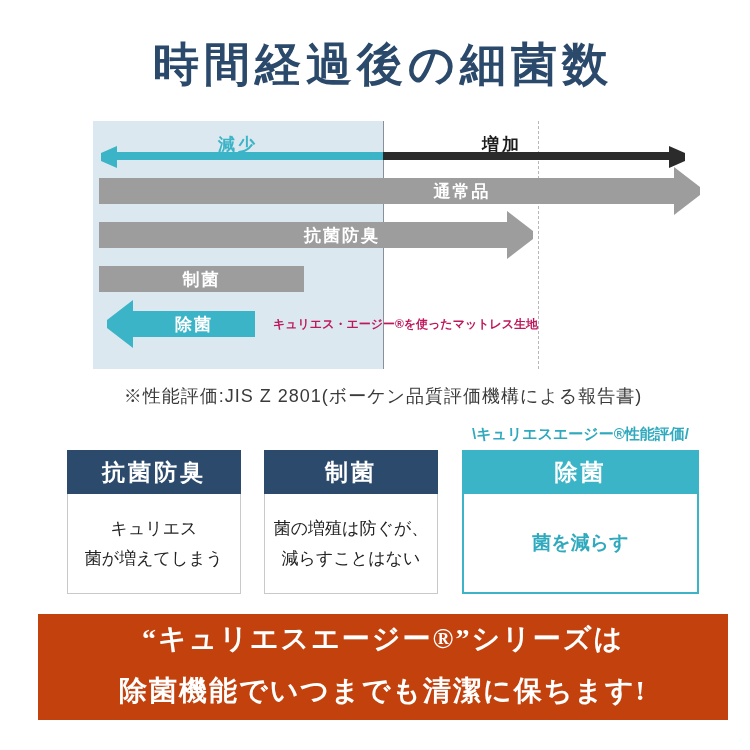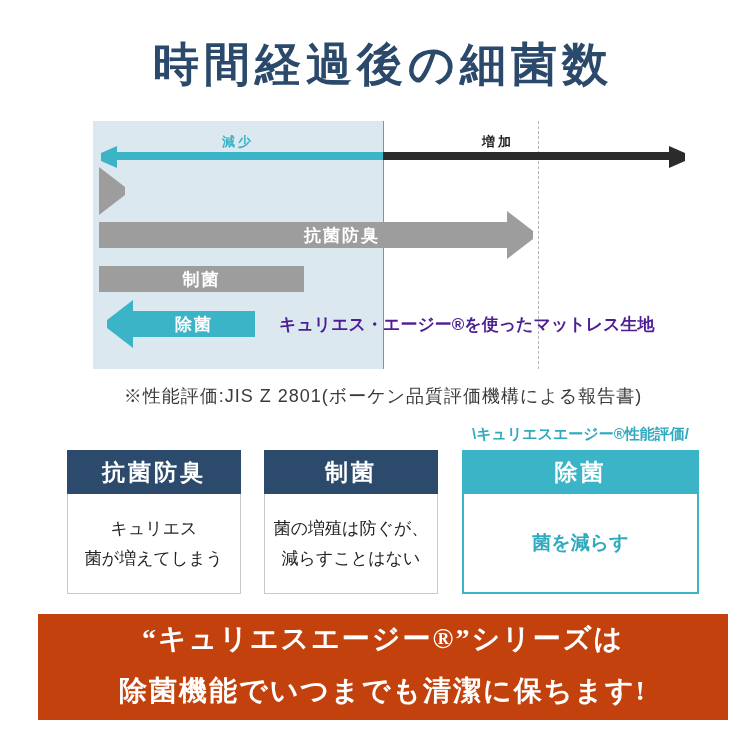--- a/index.html
+++ b/index.html
@@ -19,21 +19,21 @@
     font-weight:bold; font-size:46px; letter-spacing:5px;
     color:#2b4a6b;
   }
 
   
   .chart { position:absolute; left:85px; top:113px; width:605px; height:248px; }
   .shade { position:absolute; left:0; top:0; width:290px; height:248px; background:#dce8ef; }
   .vline-solid { position:absolute; left:290px; top:0; height:248px; width:0; border-left:1px solid #8a9097; }
   .vline-dashed { position:absolute; left:445px; top:0; height:248px; width:0; border-left:1px dashed #b4b8bc; }
 
-  .axis-label { position:absolute; top:8px; font-size:13px; font-weight:bold; letter-spacing:3px; white-space:nowrap; }
+  .axis-label { position:absolute; top:8px; font-size:17px; font-weight:bold; letter-spacing:3px; white-space:nowrap; }
   .axis-label.decrease { left:95px; width:100px; text-align:center; color:#3ab4c6; }
   .axis-label.increase { left:385px; width:100px; text-align:left; color:#1c1c1c; }
   .axis-line-left  { position:absolute; top:31px; left:12px;  width:278px; height:2px; background:#3ab4c6; }
   .axis-line-right { position:absolute; top:31px; left:290px; width:286px; height:2px; background:#2b2b2b; }
   .axis-head-left  { position:absolute; top:25px; left:0;  width:0; height:0;
                      border-top:7px solid transparent; border-bottom:7px solid transparent; border-right:16px solid #3ab4c6; }
   .axis-head-right { position:absolute; top:25px; left:576px; width:0; height:0;
                      border-top:7px solid transparent; border-bottom:7px solid transparent; border-left:16px solid #2b2b2b; }
 
   .bar { position:absolute; height:40px; display:flex; align-items:center; }
@@ -48,21 +48,21 @@
 
   .bar2 { left:2px; top:94px; }
   .bar2 .bar-body { width:408px; }
   .bar2 .bar-label { position:absolute; left:243px; top:50%; transform:translate(-50%,-50%); }
 
   .bar3 { left:2px; top:138px; }
   .bar3 .bar-body { width:205px; display:flex; align-items:center; justify-content:center; }
 
   .bar4 { left:2px; top:183px; }
   .bar4 .bar-body { width:122px; background:#3ab4c6; display:flex; align-items:center; justify-content:center; }
-  .annotation { margin-left:20px; font-size:17px; font-weight:bold; color:#4c1d95; white-space:nowrap; }
+  .annotation { margin-left:14px; font-size:12px; font-weight:bold; color:#be185d; white-space:nowrap; }
 
   
   .note {
     position:absolute; top:372px; left:0; width:750px;
     text-align:center; font-size:18px; color:#3a3a3a; letter-spacing:1px;
   }
 
   
   .callout {
     position:absolute; top:413px; left:450px; width:245px;
@@ -110,20 +110,23 @@
     <div class="vline-dashed"></div>
 
     <span class="axis-label decrease">減少</span>
     <span class="axis-label increase">増加</span>
     <div class="axis-head-left"></div>
     <div class="axis-line-left"></div>
     <div class="axis-line-right"></div>
     <div class="axis-head-right"></div>
 
     <div class="bar bar1">
+      <div class="bar-body">
+        <span class="bar-label">通常品</span>
+      </div>
       <div class="head-right"></div>
     </div>
 
     <div class="bar bar2">
       <div class="bar-body">
         <span class="bar-label">抗菌防臭</span>
       </div>
       <div class="head-right"></div>
     </div>
 

